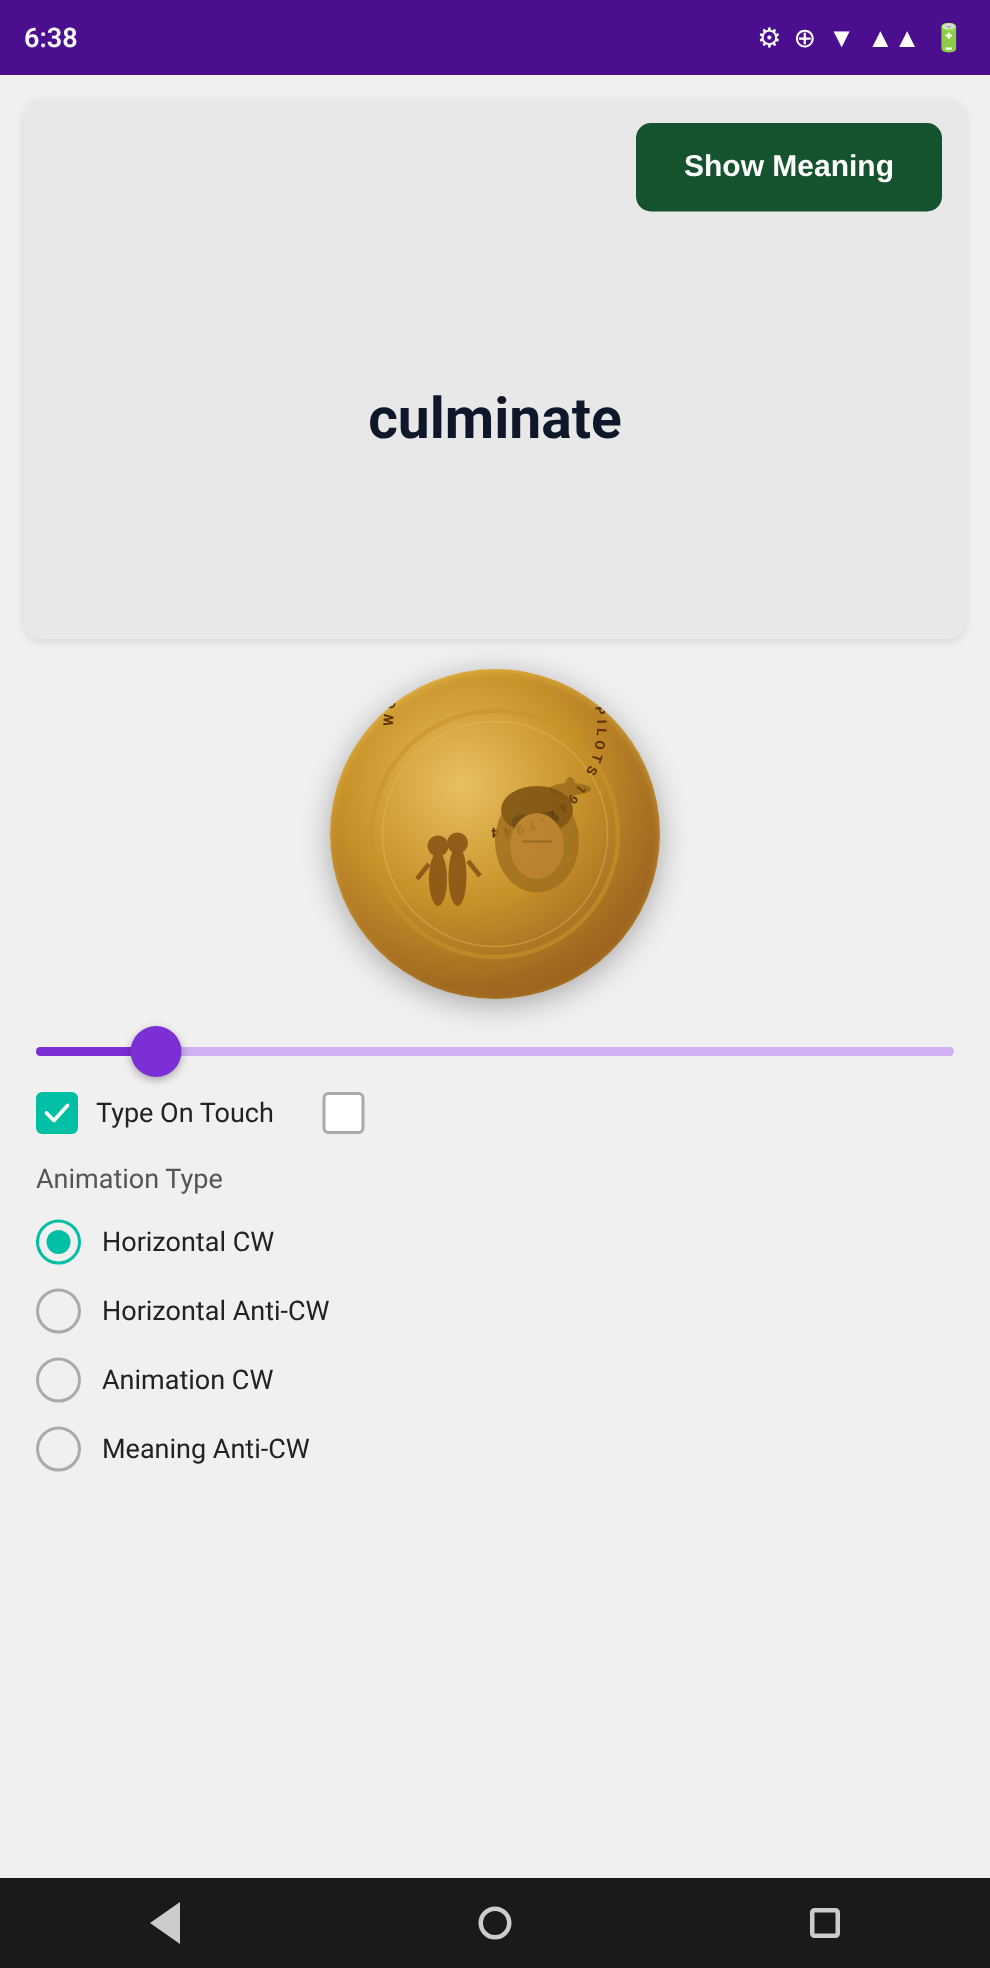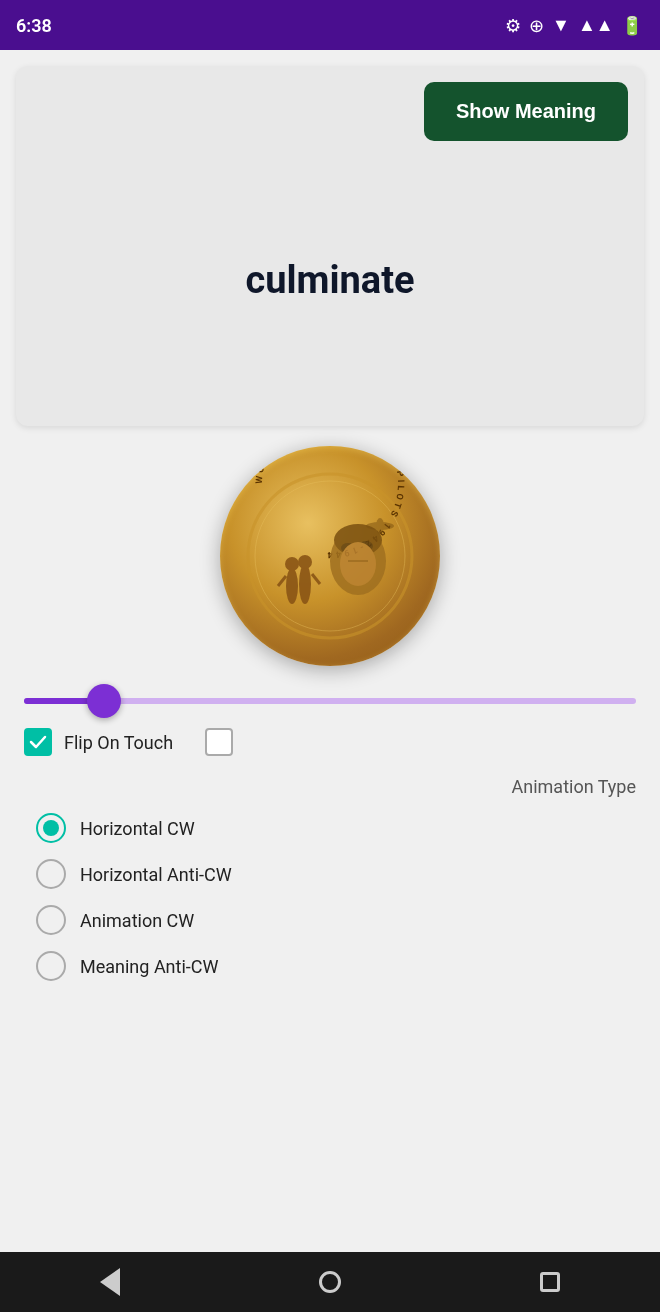--- a/index.html
+++ b/index.html
@@ -196,21 +196,21 @@
     .checkbox-label {
       font-size: 18px;
       color: #222;
     }
 
     
     .animation-section {
       padding: 12px 8px;
       display: flex;
       flex-direction: column;
-      align-items: flex-end;
+      align-items: flex-start;
       gap: 16px;
     }
 
     .animation-title {
       font-size: 18px;
       color: #555;
       font-weight: 400;
     }
 
     .radio-grid {
@@ -379,21 +379,21 @@
     </div>
   </div>
 
   <div class="options-row">
     <div class="checkbox-item">
       <div class="checkbox checked">
         <svg width="18" height="18" viewBox="0 0 18 18">
           <polyline points="2,9 7,14 16,4" fill="none" stroke="white" stroke-width="2.5" stroke-linecap="round" stroke-linejoin="round"></polyline>
         </svg>
       </div>
-      <span class="checkbox-label">Flip On Touch</span>
+      <span class="checkbox-label">Type On Touch</span>
     </div>
     <div class="checkbox-item">
       <div class="checkbox unchecked"></div>
     </div>
   </div>
 
   <div class="animation-section">
     <span class="animation-title">Animation Type</span>
     <div class="radio-grid">
 

